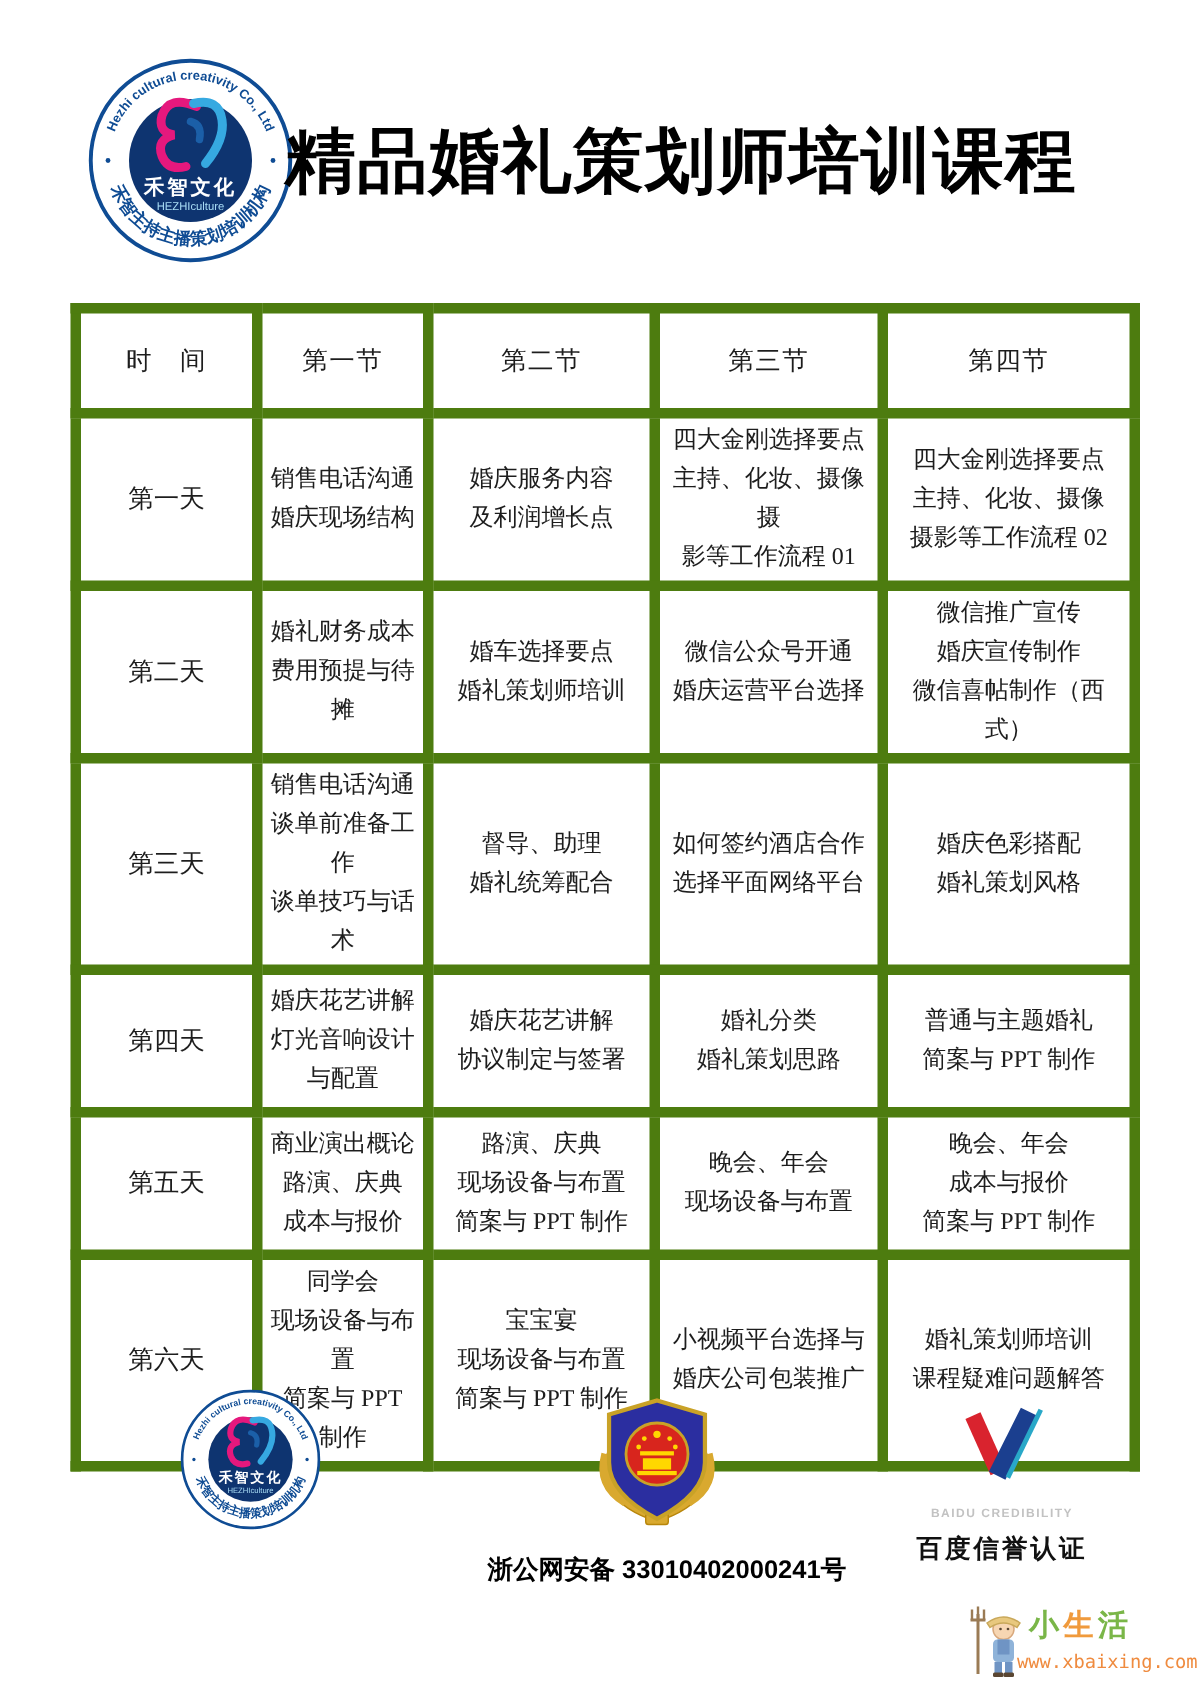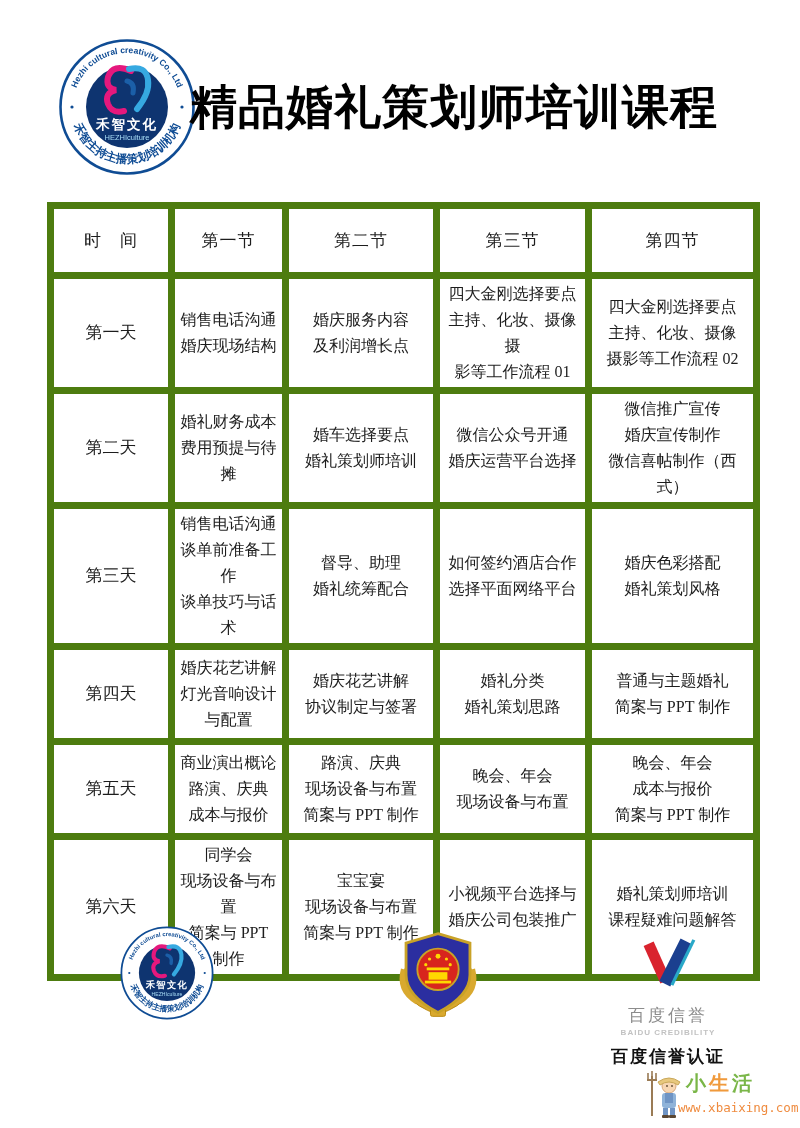--- a/index.html
+++ b/index.html
@@ -208,31 +208,31 @@
       <circle cx="50" cy="30" r="2.6" fill="#ffd700"></circle>
       <circle cx="41" cy="33" r="1.7" fill="#ffd700"></circle>
       <circle cx="59" cy="33" r="1.7" fill="#ffd700"></circle>
       <circle cx="37" cy="39" r="1.7" fill="#ffd700"></circle>
       <circle cx="63" cy="39" r="1.7" fill="#ffd700"></circle>
       <rect x="38" y="42" width="24" height="3" fill="#ffd700"></rect>
       <rect x="40" y="47" width="20" height="8" fill="#ffd700"></rect>
       <rect x="36" y="56" width="28" height="3" fill="#ffd700"></rect>
     </svg>
   </span>
+  <div class="caption">浙公网安备 33010402000241号</div>
 </div>
 
 <div class="footer-right">
   <span class="baidu-v">
     <svg width="66" height="62" viewBox="0 0 100 96">
       <path d="M20 12 L46 70" stroke="#d9232e" stroke-width="17" fill="none"></path>
       <path d="M45 74 L78 8" stroke="#1b3f8f" stroke-width="19" fill="none"></path>
       <path d="M90 6 L56 76" stroke="#29a8c8" stroke-width="5" fill="none"></path>
     </svg>
   </span>
-  <div class="baidu-cn">百度信誉</div>
   <div class="baidu-en">BAIDU CREDIBILITY</div>
   <div class="baidu-cert">百度信誉认证</div>
 </div>
 
 <div class="watermark">
   <span class="farmer">
     <svg width="40" height="50" viewBox="0 0 40 50">
       <path d="M8 6 v40" stroke="#9a7b55" stroke-width="2"></path>
       <path d="M4 10 v-7 M8 10 v-9 M12 10 v-7" stroke="#9a7b55" stroke-width="1.6" fill="none"></path>
       <path d="M3 10 h10" stroke="#9a7b55" stroke-width="2"></path>

